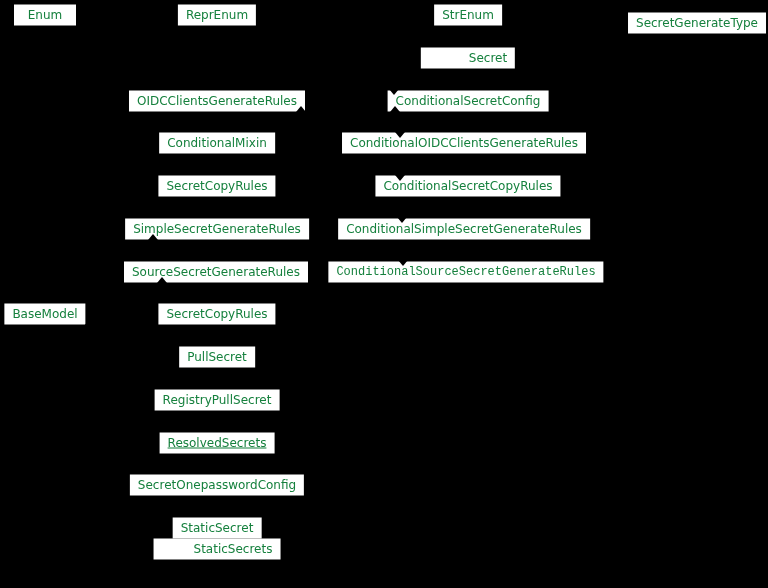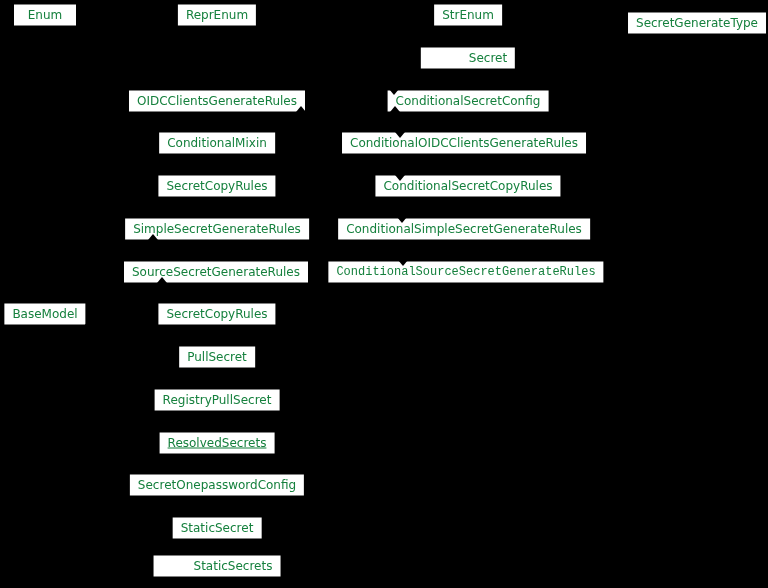--- a/index.html
+++ b/index.html
@@ -68,21 +68,21 @@
     <div class="node" style="left: 464px; top: 228.85px;">ConditionalSimpleSecretGenerateRules</div>
     <div class="node" style="left: 216px; top: 271.62px;">SourceSecretGenerateRules</div>
     <div class="node" style="left: 466px; top: 271.62px; font-family: Liberation Mono, monospace;">ConditionalSourceSecretGenerateRules</div>
     <div class="node" style="left: 45px; top: 314.39px;">BaseModel</div>
     <div class="node" style="left: 217px; top: 314.39px;">SecretCopyRules</div>
     <div class="node" style="left: 217px; top: 357.16px;">PullSecret</div>
     <div class="node" style="left: 217px; top: 399.93px;">RegistryPullSecret</div>
     <div class="node" style="left: 217px; top: 442.7px; text-decoration: underline;">ResolvedSecrets</div>
     <div class="node" style="left: 217px; top: 485.47px;">SecretOnepasswordConfig</div>
     <div class="node" style="left: 217px; top: 528.24px;">StaticSecret</div>
-    <div class="node" style="left: 217px; top: 566px; padding-left: 40px;">StaticSecrets</div>
+    <div class="node" style="left: 217px; top: 549px; padding-left: 40px;">StaticSecrets</div>
     <div class="mark bottom" style="left: 296px; top: 106.04px;"></div>
     <div class="mark top" style="left: 389px; top: 89.04px;"></div>
     <div class="mark bottom" style="left: 390px; top: 106.04px;"></div>
     <div class="mark top" style="left: 395px; top: 131.81px;"></div>
     <div class="mark top" style="left: 395px; top: 174.58px;"></div>
     <div class="mark bottom" style="left: 148px; top: 234.35px;"></div>
     <div class="mark top" style="left: 397px; top: 217.35px;"></div>
     <div class="mark bottom" style="left: 157px; top: 277.12px;"></div>
     <div class="mark top" style="left: 398px; top: 260.12px;"></div>
     <div class="mark bottom" style="left: 84px; top: 319.89px;"></div>

